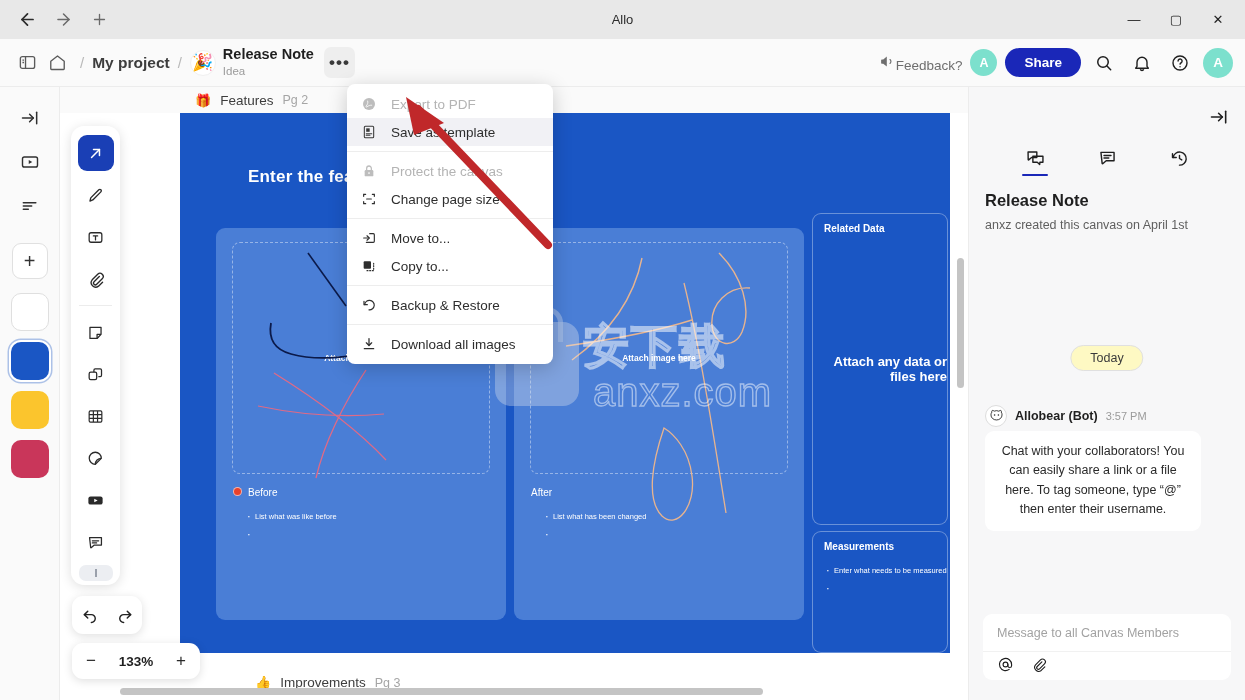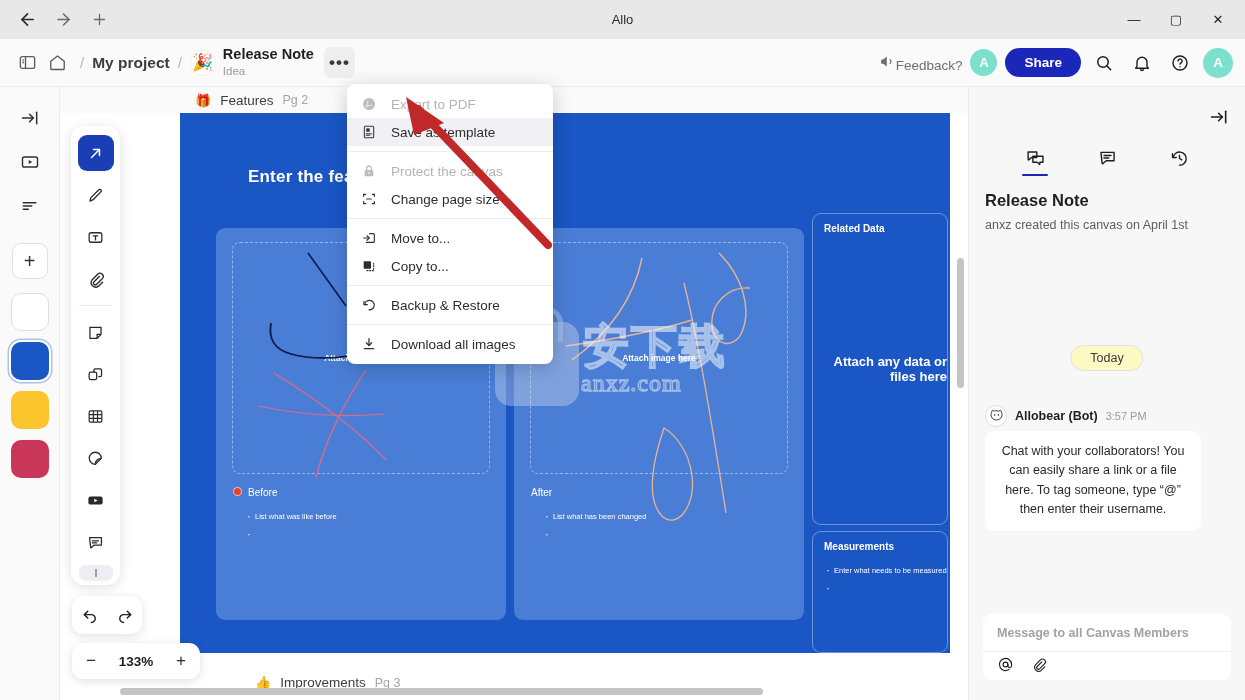--- a/index.html
+++ b/index.html
@@ -178,23 +178,23 @@
     content: ""; position: absolute; left: 26px; top: -15px; width: 32px; height: 30px;
     border: 5px solid rgba(230,233,238,.55); border-bottom: none;
     border-radius: 16px 16px 0 0;
   }
   .wm-cn {
     position: absolute; left: 68px; top: 8px; font-size: 46px; font-weight: 700;
     color: transparent; -webkit-text-stroke: 1.6px rgba(255,255,255,.85);
     letter-spacing: 2px; font-family: "DejaVu Sans", sans-serif;
   }
   .wm-dom {
-    position: absolute; left: 66px; top: 62px; font-size: 24px;
+    position: absolute; left: 78px; top: 62px; font-size: 40px;
     color: transparent; -webkit-text-stroke: 1.3px rgba(255,255,255,.8);
-    letter-spacing: 1px; font-family: Liberation Serif, serif;
+    letter-spacing: 1px; font-family: Liberation Sans, sans-serif;
   }
 
   
   .vscroll {
     position: absolute; right: 4px; top: 145px; width: 7px; height: 130px;
     background: #c4c4c4; border-radius: 4px; z-index: 4;
   }
   .botbar {
     position: absolute; left: 60px; top: 665px; width: 908px; height: 35px;
     background: #fff; display: flex; align-items: center; padding-left: 195px; gap: 9px;
@@ -252,21 +252,21 @@
     position: absolute; left: 16px; top: 344px; width: 216px;
     background: #fff; border-radius: 9px; padding: 11px 13px;
     font-size: 12.5px; line-height: 1.55; color: #2a2a2a; text-align: center;
   }
   .composer {
     position: absolute; left: 14px; right: 14px; bottom: 20px; height: 66px;
     background: #fff; border-radius: 9px; overflow: hidden;
   }
   .composer-input {
     height: 38px; display: flex; align-items: center; padding: 0 14px;
-    font-size: 12.5px; color: #a2a2a2; border-bottom: 1px solid #f1f1f1; font-weight: bold;
+    font-size: 12.5px; color: #a2a2a2; border-bottom: 1px solid #f1f1f1;
   }
   .composer-tools { height: 28px; display: flex; align-items: center; gap: 16px; padding: 0 14px; color: #2a2a2a; }
 </style>
 </head>
 <body>
 
 <div id="app">
 
   <div class="winbar">
     <div class="winbar-nav">

